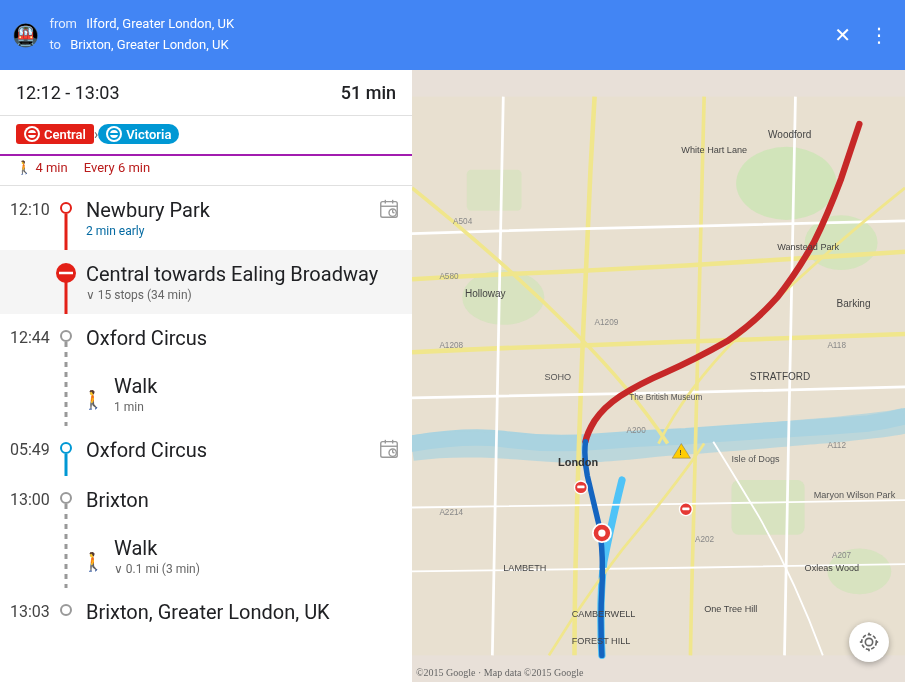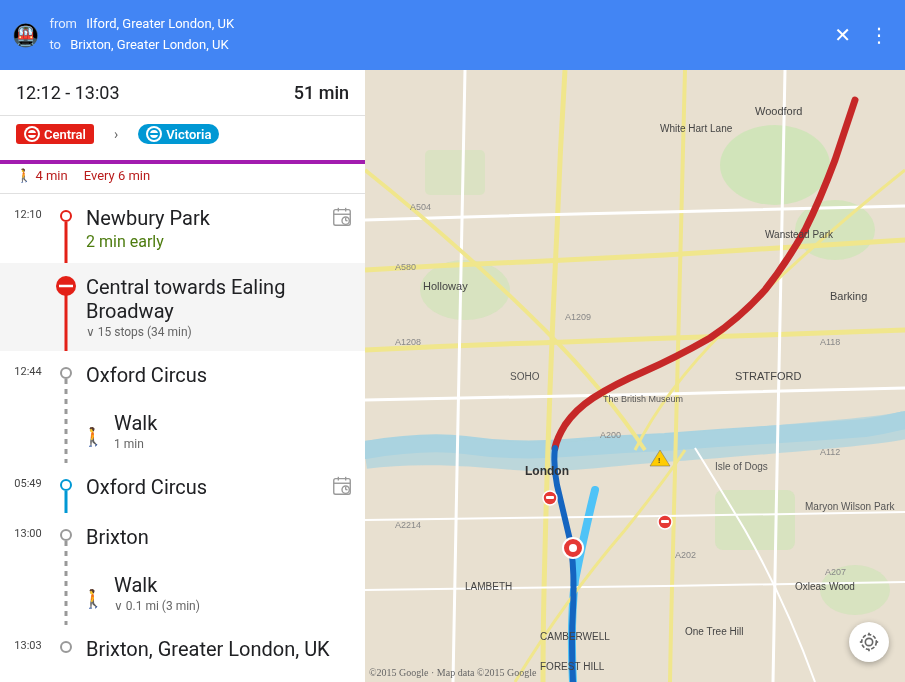--- a/index.html
+++ b/index.html
@@ -19,39 +19,39 @@
     .header-icon { font-size: 22px; flex-shrink: 0; }
     .header-routes { flex: 1; font-size: 13px; line-height: 1.6; }
     .header-routes span.label { opacity: 0.85; margin-right: 6px; }
     .header-close { font-size: 20px; cursor: pointer; padding: 4px; }
     .header-more { font-size: 20px; cursor: pointer; padding: 4px; }
 
     
     .main { display: flex; flex: 1; overflow: hidden; }
 
     
-    .left-panel { width: 365px; flex-shrink: 0; overflow-y: auto; background: #fff; }
+    .left-panel { width: 412px; flex-shrink: 0; overflow-y: auto; background: #fff; }
 
     
     .summary-bar {
       padding: 12px 16px;
       display: flex;
       align-items: center;
       justify-content: space-between;
       border-bottom: 1px solid #e0e0e0;
     }
     .summary-time { font-size: 18px; font-weight: 400; color: #202124; }
     .summary-duration { font-size: 18px; font-weight: 500; color: #202124; }
 
     .lines-bar {
-      padding: 8px 16px 16px;
+      padding: 8px 16px 10px;
       display: flex;
       align-items: center;
-      gap: 20px;
-      border-bottom: 4px solid #a21caf;
+      gap: 0;
+      border-bottom: 2px solid #a21caf;
     }
     .line-badge {
       display: flex;
       align-items: center;
       gap: 4px;
       border-radius: 3px;
       padding: 2px 8px;
       font-size: 13px;
       font-weight: 600;
       color: white;
@@ -73,23 +73,23 @@
     .tl-item {
       display: flex;
       align-items: stretch;
       min-height: 48px;
       position: relative;
     }
     .tl-time {
       width: 52px;
       flex-shrink: 0;
       padding: 14px 6px 14px 10px;
-      font-size: 11px;
+      font-size: 16px;
       color: #444;
-      text-align: center;
+      text-align: left;
       line-height: 1.2;
     }
     .tl-connector {
       width: 28px;
       flex-shrink: 0;
       display: flex;
       flex-direction: column;
       align-items: center;
       position: relative;
     }
@@ -122,21 +122,21 @@
     }
     .tl-content {
       flex: 1;
       padding: 12px 8px 12px 6px;
       display: flex;
       align-items: flex-start;
       justify-content: space-between;
     }
     .tl-title { font-size: 20px; color: #202124; font-weight: 400; }
     .tl-subtitle { font-size: 12px; color: #666; margin-top: 2px; }
-    .tl-early { font-size: 16px; color: #4d7c0f; margin-top: 2px; }
+    .tl-early { font-size: 12px; color: #0369a1; margin-top: 2px; }
     .tl-icon-right { padding: 12px 12px 12px 0; color: #999; font-size: 18px; }
     .walk-icon { width: 28px; flex-shrink: 0; display: flex; align-items: center; justify-content: center; font-size: 18px; padding-top: 10px; color: #666; }
 
     .tl-section-bg {
       background: #f5f5f5;
     }
     .tube-icon-small {
       width: 20px; height: 20px;
       border-radius: 50%;
       display: flex; align-items: center; justify-content: center;

